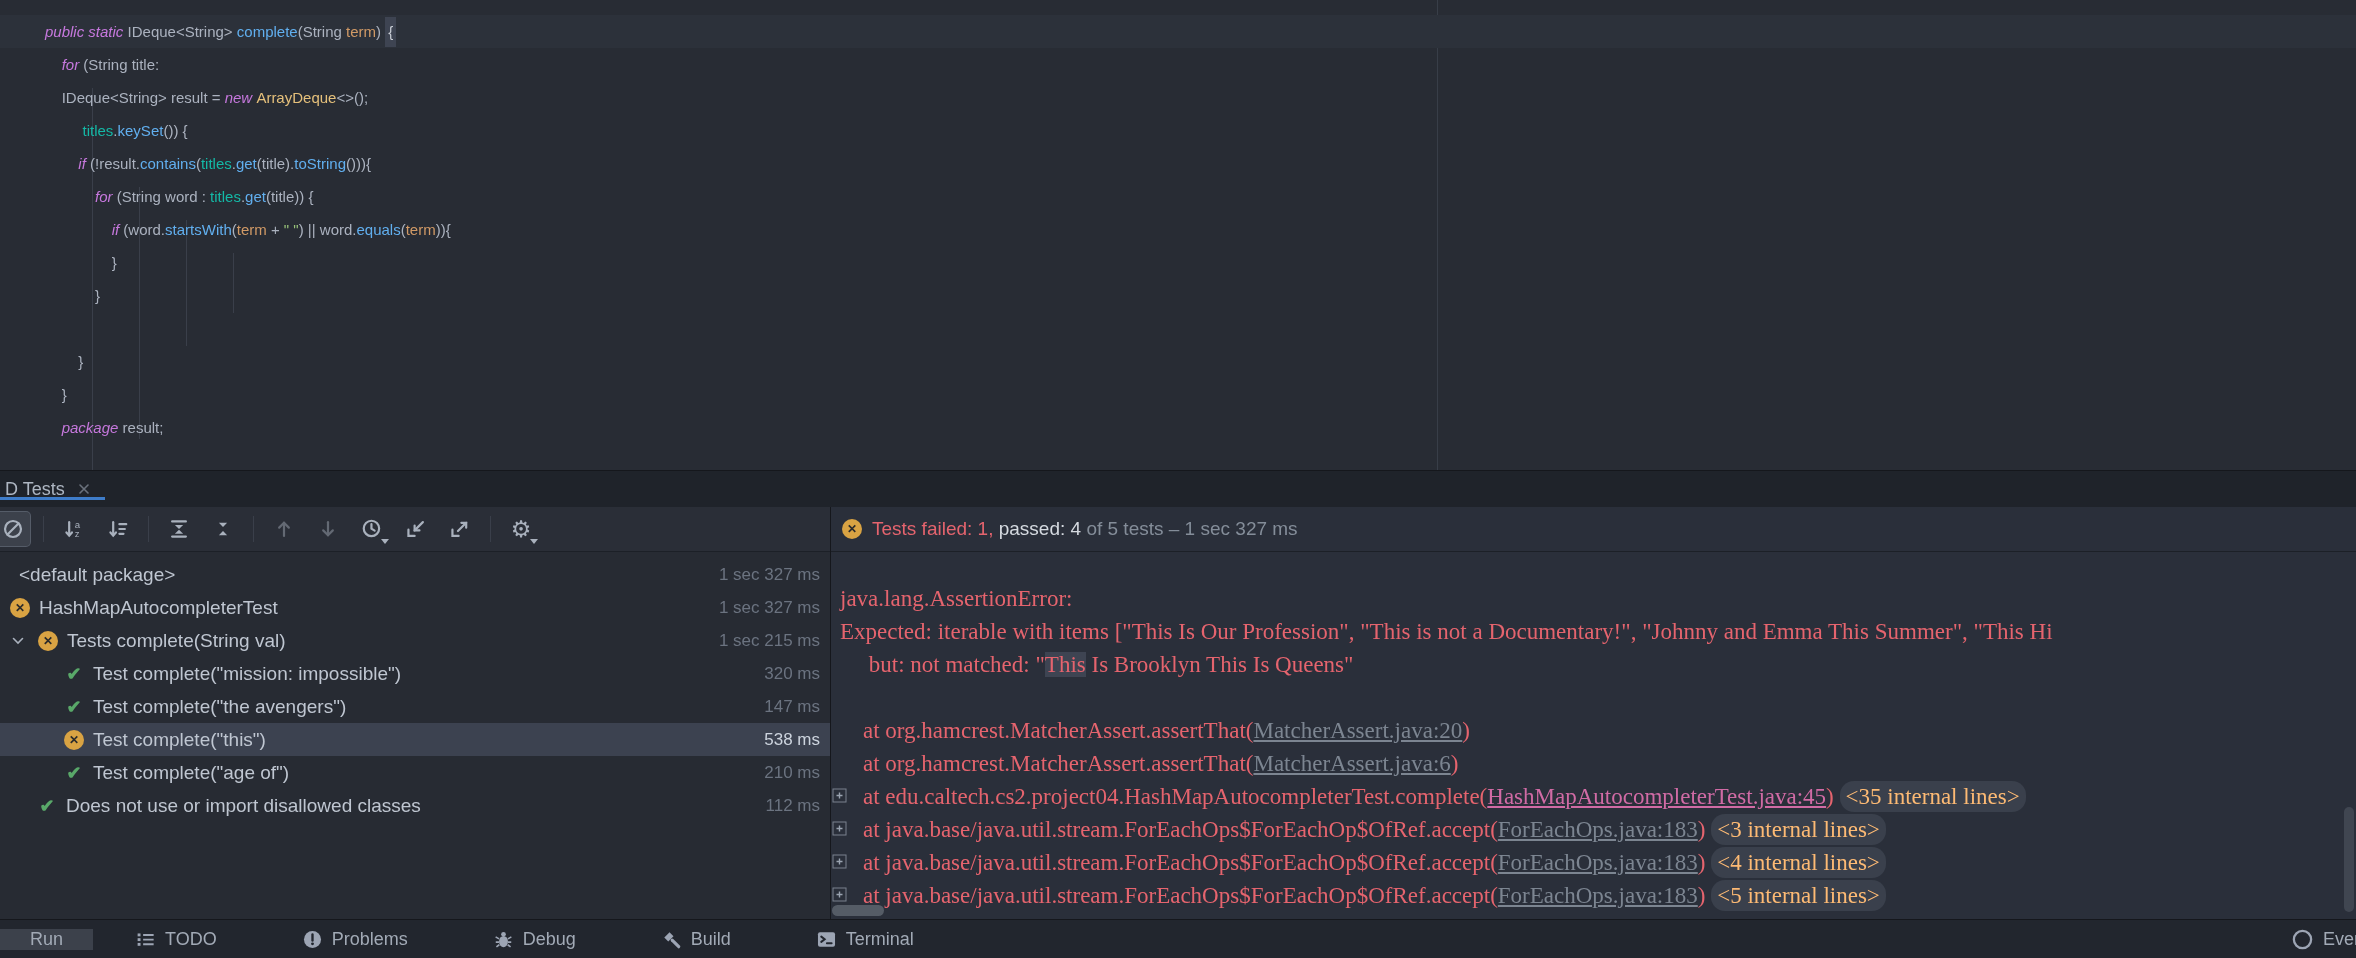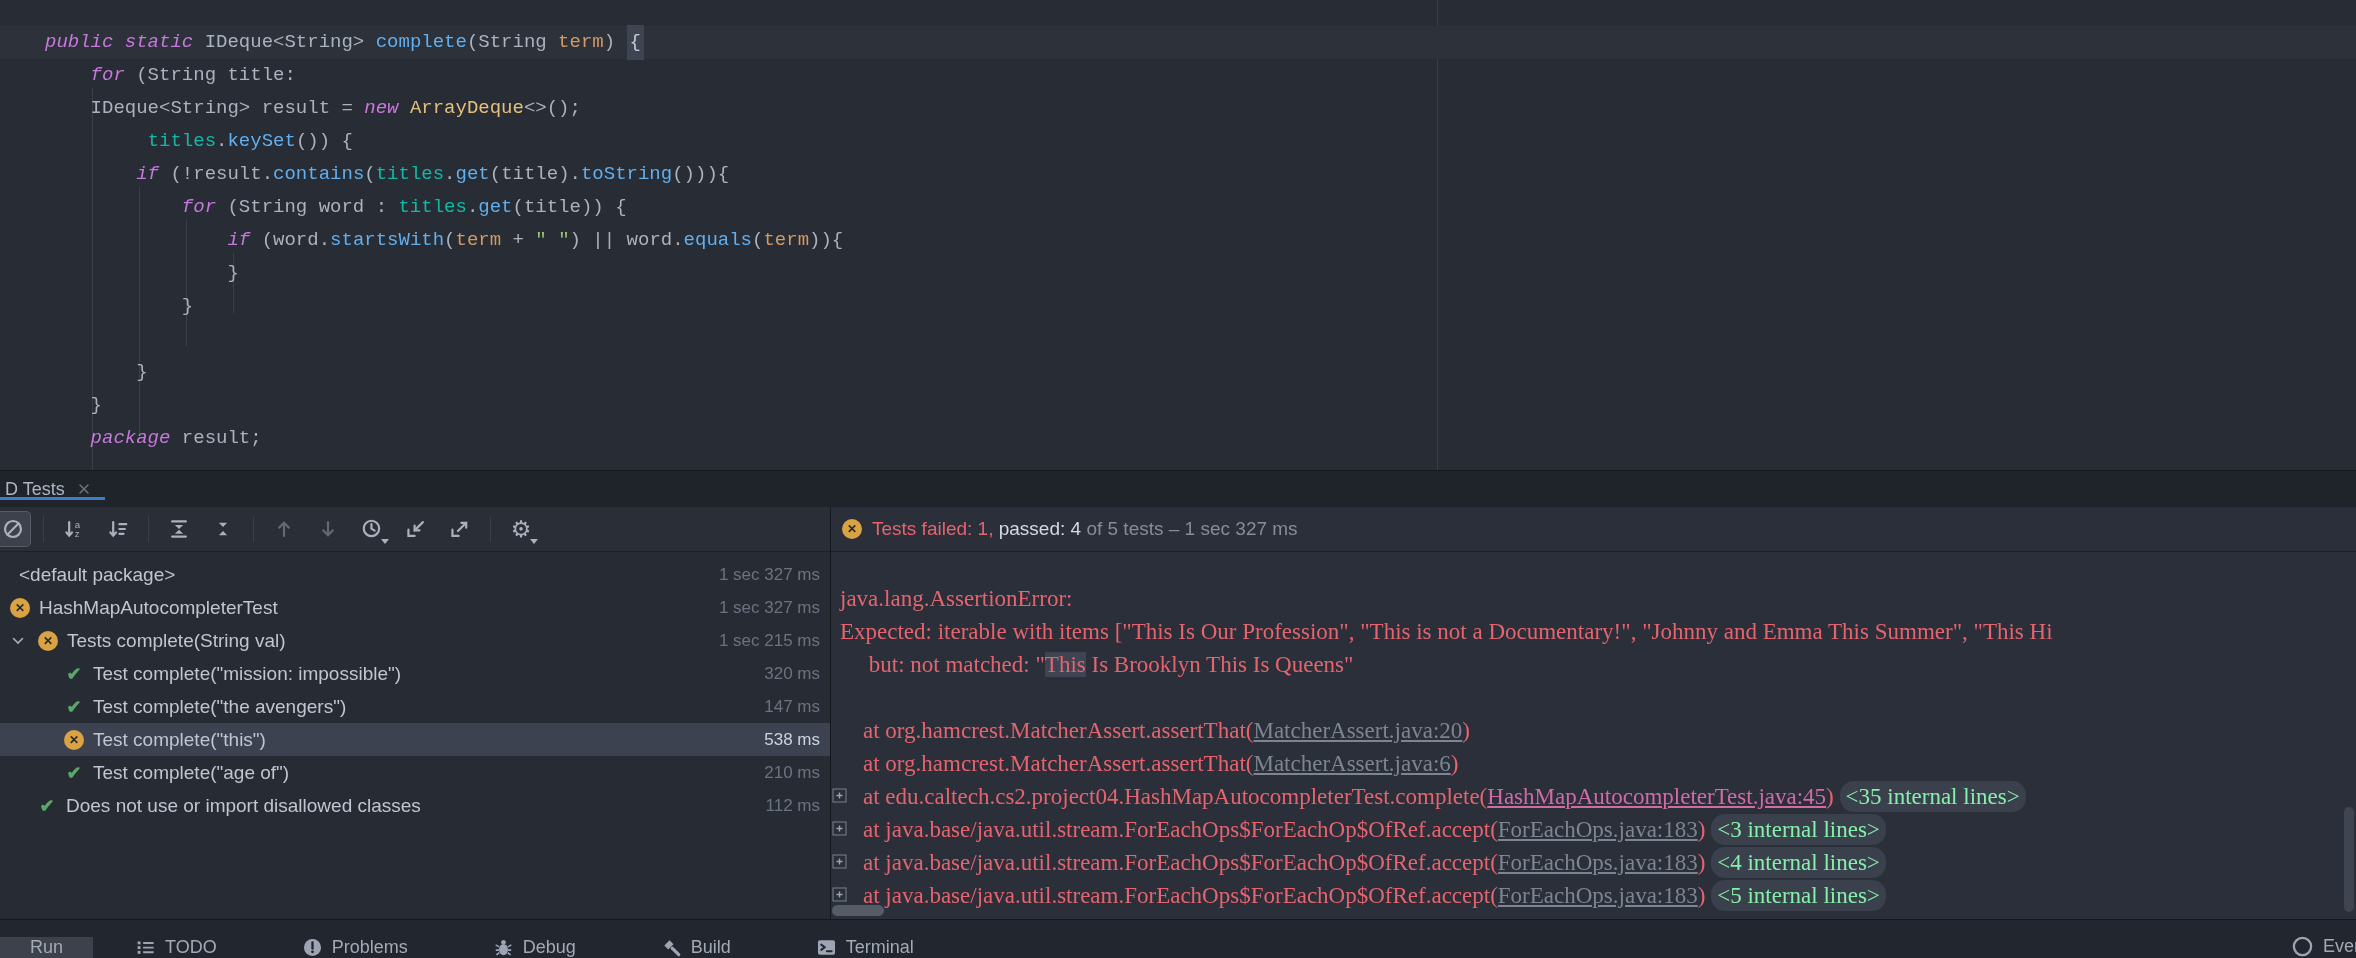--- a/index.html
+++ b/index.html
@@ -8,21 +8,21 @@
     --line:#15171C; --accent:#3E7CC9; --fail:#D9A343; --pass:#59A869;
     --err:#E5646E; --grey:#9DA5B4;
   }
   *{box-sizing:border-box;margin:0;padding:0}
   html,body{width:2356px;height:958px;overflow:hidden;background:var(--ed-bg)}
   body{font-family:"Liberation Sans",sans-serif;}
   .app{position:relative;width:2356px;height:958px;display:flex;flex-direction:column}
 
   
   .editor{position:relative;height:487px;background:var(--ed-bg);border-bottom:1px solid var(--line);overflow:hidden}
-  .code{position:relative;padding:26px 0 0 45px;font-family:Liberation Mono, monospace;font-size:19px;z-index:2}
+  .code{position:relative;padding:15px 0 0 45px;font-family:Liberation Sans, sans-serif;font-size:15px;z-index:2}
   .code-line{height:33px;line-height:33px;white-space:pre}
   .code-line.hl{background:#2C313A;margin-left:-45px;padding-left:45px}
   .tok-kw{color:#C678DD;font-style:italic}
   .tok-pl{color:#ABB2BF}
   .tok-fn{color:#61AFEF}
   .tok-fld{color:#14b8a6}
   .tok-arg{color:#D19A66}
   .tok-cls{color:#E5C07B}
   .tok-str{color:#98C379}
   .tok-brace{color:#C8CDD5;background:#3E4452;padding:6px 3px 7px 3px}
@@ -65,27 +65,27 @@
   .tree-row.selected .ttime{color:#CDD4DE}
 
   .panel-vdiv{position:absolute;left:830px;top:36px;bottom:0;width:1px;background:var(--line)}
 
   .console{flex:1;position:relative;background:var(--console-bg);padding-top:30px;font-family:Liberation Serif, serif;font-size:23px;overflow:hidden}
   .con-line{position:relative;height:33px;line-height:33px;padding-left:10px;white-space:pre}
   .cs-err{color:var(--err)}
   .cs-hl{color:var(--err);background:#3E4452}
   .cs-link{color:#7C8591;text-decoration:underline}
   .cs-mylink{color:#D16BA5;text-decoration:underline}
-  .cs-chip{color:#86efac;background:#3A404C;border-radius:14px;padding:3px 6px}
+  .cs-chip{color:#fdba74;background:#3A404C;border-radius:14px;padding:3px 6px}
   .fold{position:absolute;left:2px;top:8px;display:inline-flex;color:#88919D}
   .hscroll-thumb{position:absolute;left:2px;bottom:3px;width:52px;height:11px;border-radius:6px;background:#555C66}
   .vscroll-thumb{position:absolute;right:2px;top:255px;width:10px;height:105px;border-radius:5px;background:#4A505B;opacity:.7}
 
   
-  .statusbar{height:40px;background:var(--status-bg);border-top:1px solid var(--line);display:flex;align-items:flex-end;overflow:hidden}
+  .statusbar{height:40px;background:var(--status-bg);border-top:1px solid var(--line);display:flex;align-items:center;overflow:hidden}
   .sb-item{display:flex;align-items:center;margin-right:85px;color:#A2AAB6;font-size:18px}
   .sb-item.active{background:#3C414B;padding:0 30px;margin-right:42px}
   .sb-item .sb-icon{margin-right:9px;display:inline-flex}
   .sb-item.right{margin-left:auto;margin-right:-28px}
   svg{display:block}
 </style>
 </head>
 <body>
 
 <div class="app">

